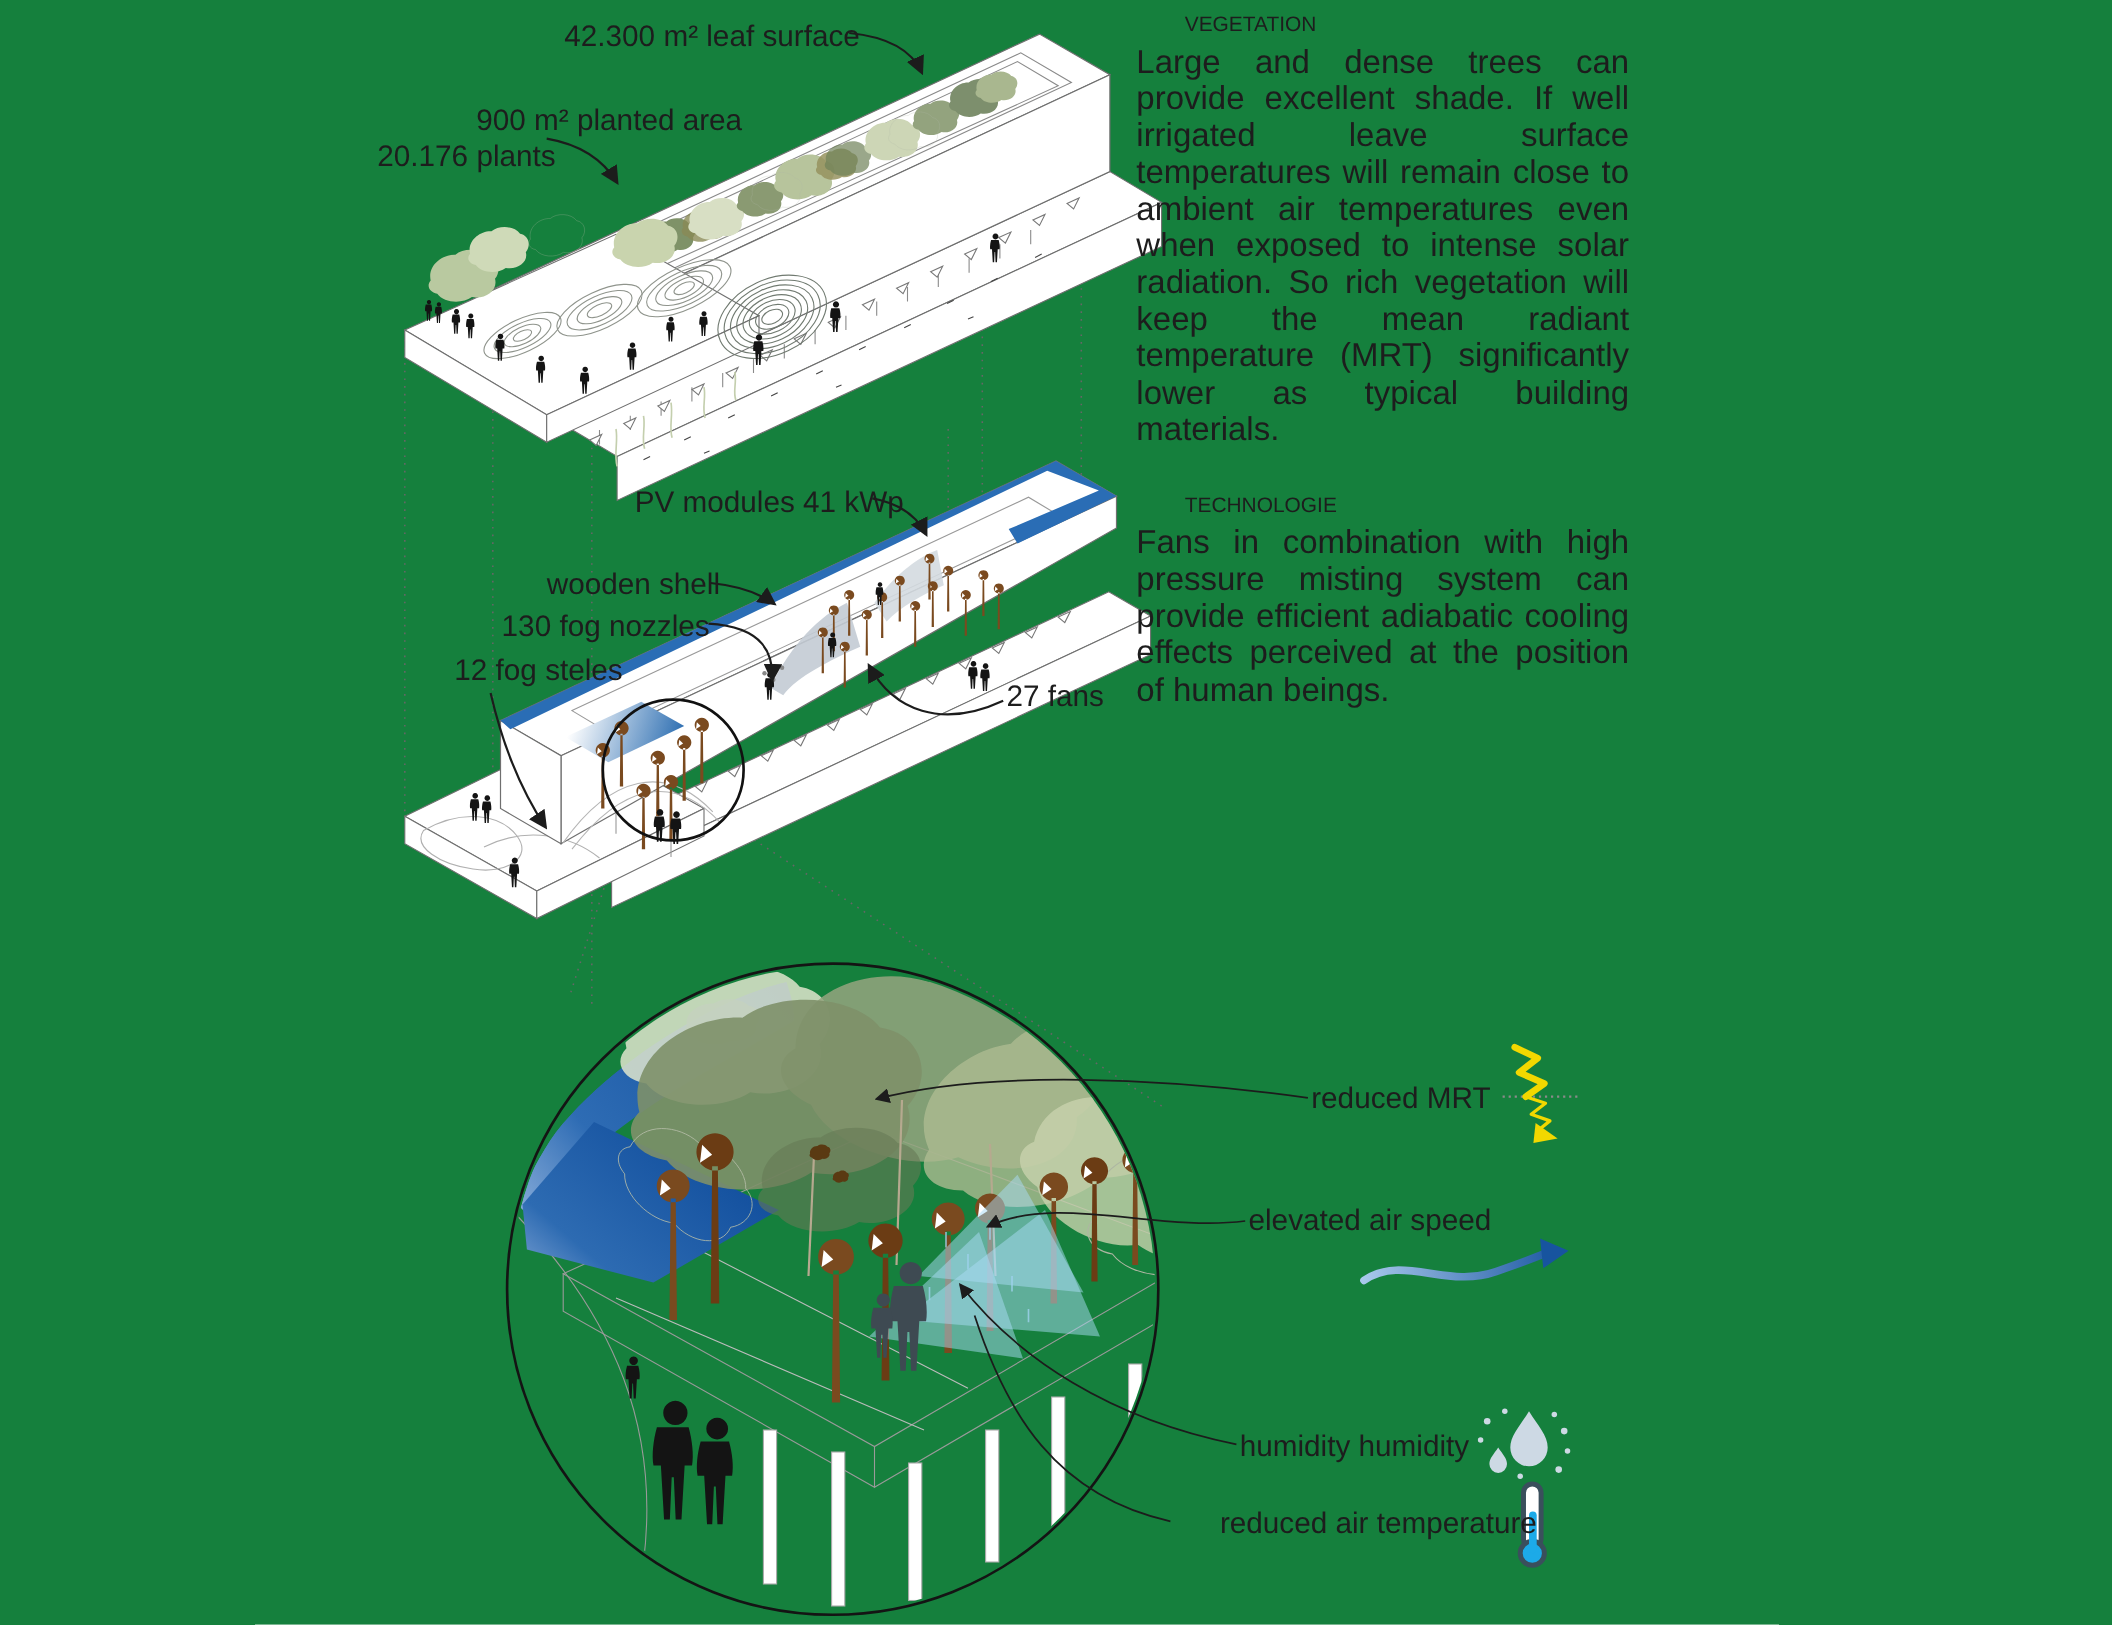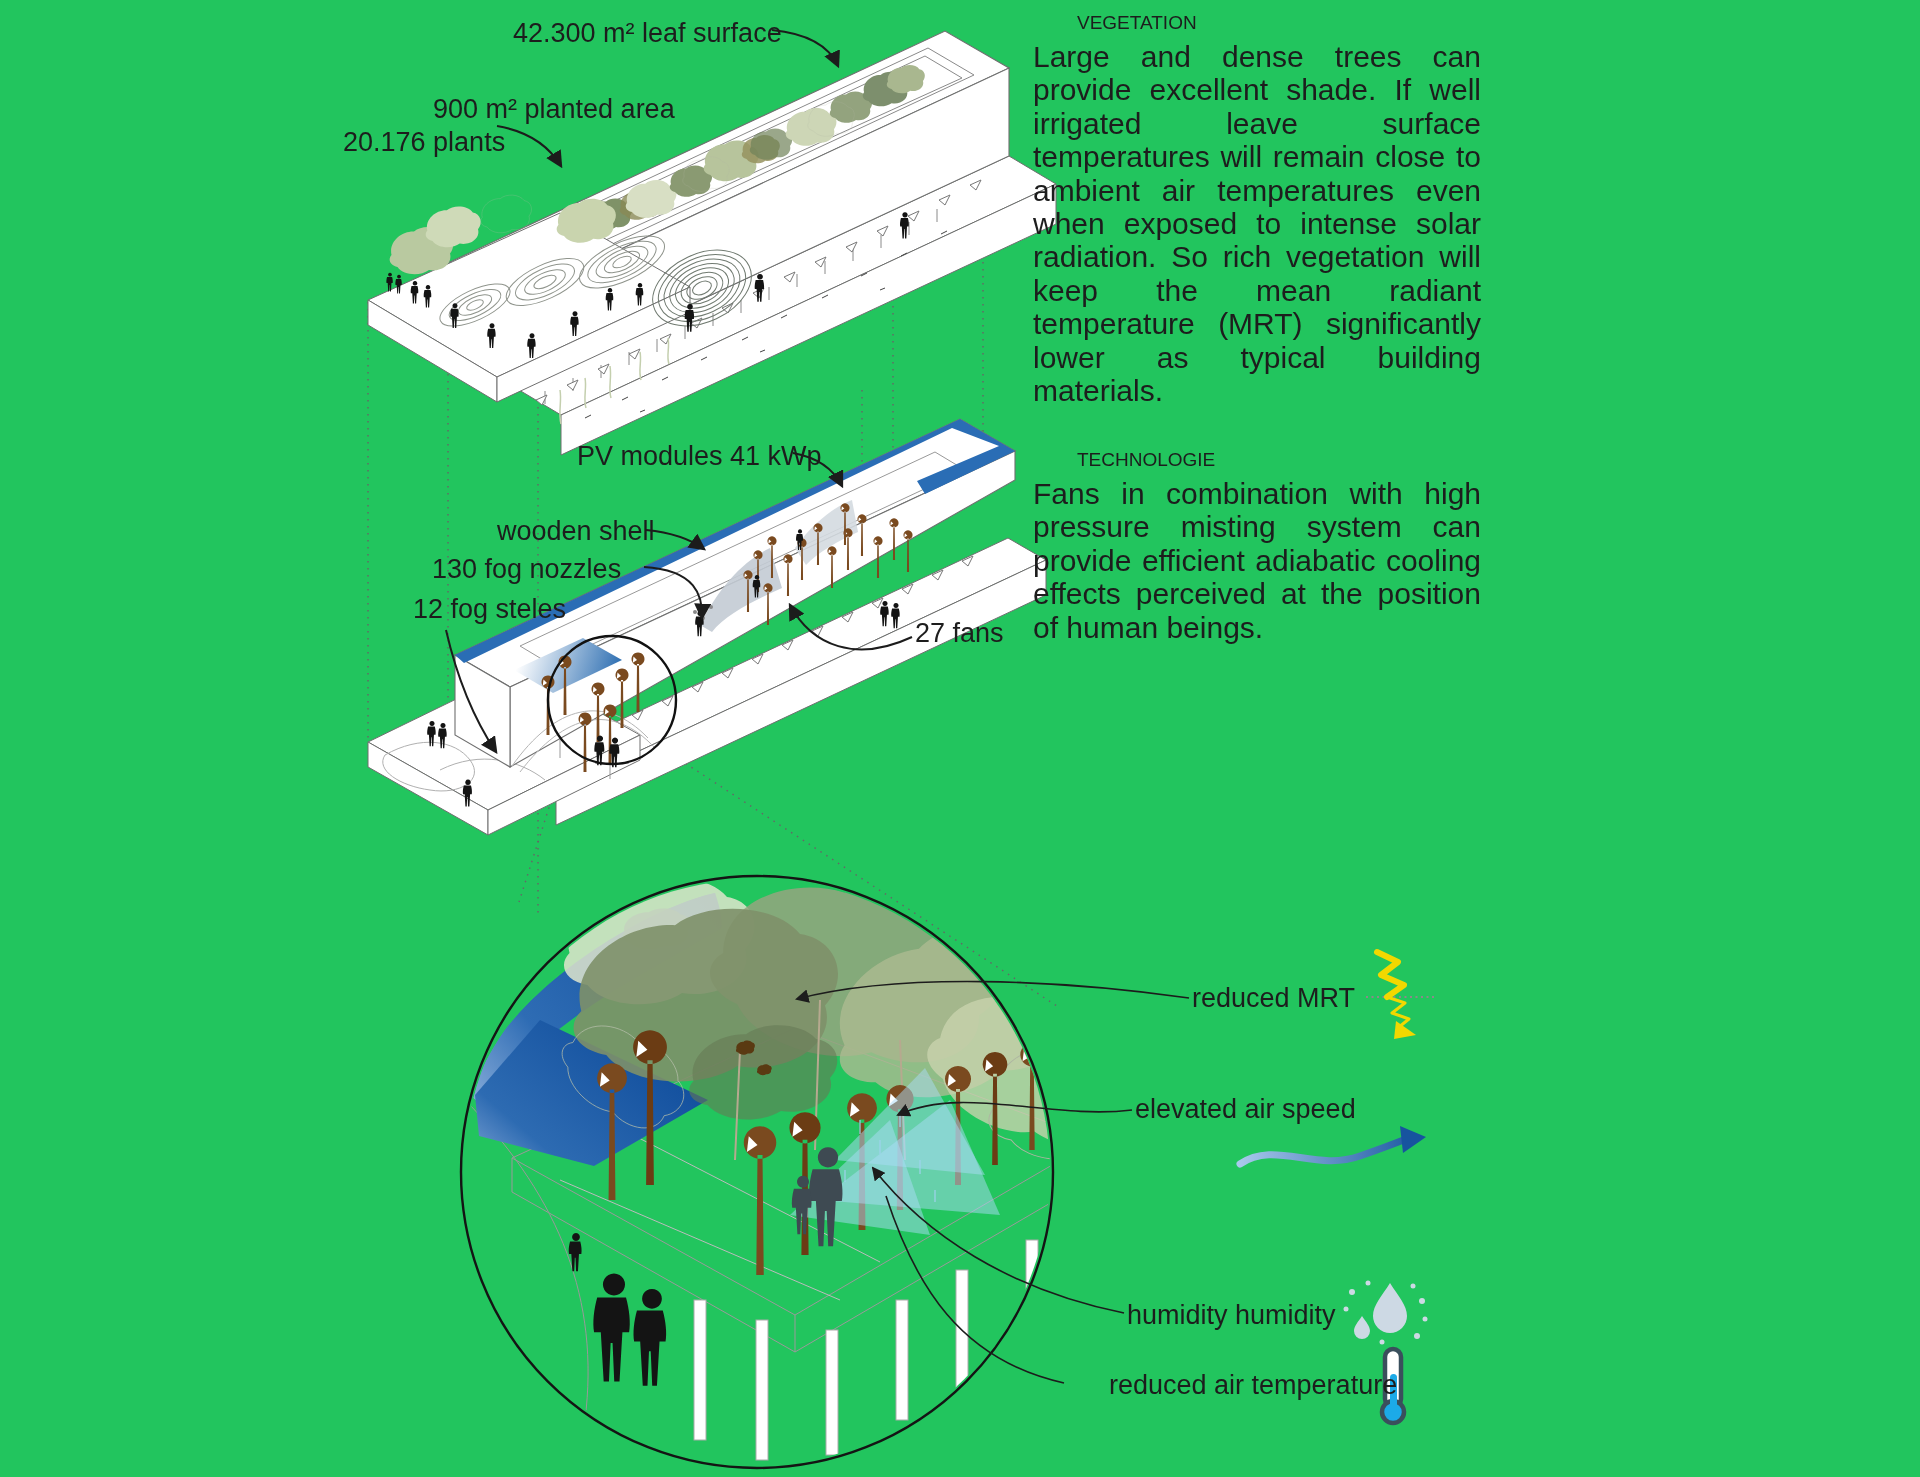--- a/index.html
+++ b/index.html
@@ -1,16 +1,16 @@
 <!DOCTYPE html>
 <html><head>
 <meta charset="utf-8">
 <style>
   html,body{margin:0;padding:0;background:#fff;}
-  #stage{position:relative;width:1920px;height:1477px;background:#22c55e;overflow:hidden;
+  #stage{position:relative;width:1920px;height:1477px;background:#15803d;overflow:hidden;
          font-family:"Liberation Sans",sans-serif;}
   #art{position:absolute;left:0;top:0;}
   .lbl{position:absolute;font-size:27px;line-height:1.15;color:#1d1d1d;white-space:nowrap;}
   .sec{position:absolute;left:1033px;width:448px;color:#1d1d1d;}
   .sec-title{font-size:19px;line-height:34px;margin-left:44px;}
   .sec-body{font-size:30px;line-height:33.4px;text-align:justify;}
 </style>
 </head>
 <body>
 
@@ -393,21 +393,21 @@
     <circle cx="1393" cy="1412" r="11" fill="#1caae8" stroke="#3a4f5c" stroke-width="4.5"></circle>
     <rect x="1390" y="1374" width="7" height="38" rx="3.5" fill="#1caae8"></rect>
   </g>
 </svg>
 
   <div class="lbl" style="left:513px;top:18px;">42.300 m² leaf surface</div>
   <div class="lbl" style="left:433px;top:94px;">900 m² planted area</div>
   <div class="lbl" style="left:343px;top:127px;">20.176 plants</div>
   <div class="lbl" style="left:577px;top:441px;">PV modules 41 kWp</div>
   <div class="lbl" style="left:497px;top:516px;">wooden shell</div>
-  <div class="lbl" style="left:432px;top:554px;">130 fog nozzles</div>
+  <div class="lbl" style="left:456px;top:554px;">130 fog nozzles</div>
   <div class="lbl" style="left:413px;top:594px;">12 fog steles</div>
   <div class="lbl" style="left:915px;top:618px;">27 fans</div>
   <div class="lbl" style="left:1192px;top:983px;">reduced MRT</div>
   <div class="lbl" style="left:1135px;top:1094px;">elevated air speed</div>
   <div class="lbl" style="left:1127px;top:1300px;">humidity humidity</div>
   <div class="lbl" style="left:1068px;top:1370px;margin-left:41px;">reduced air temperature</div>
 
   <div class="sec" style="top:6px;">
     <div class="sec-title">VEGETATION</div>
     <div class="sec-body">Large and dense trees can provide excellent shade. If well irrigated leave surface temperatures will remain close to ambient air temperatures even when exposed to intense solar radiation. So rich vegetation will keep the mean radiant temperature (MRT) significantly lower as typical building materials.</div>

